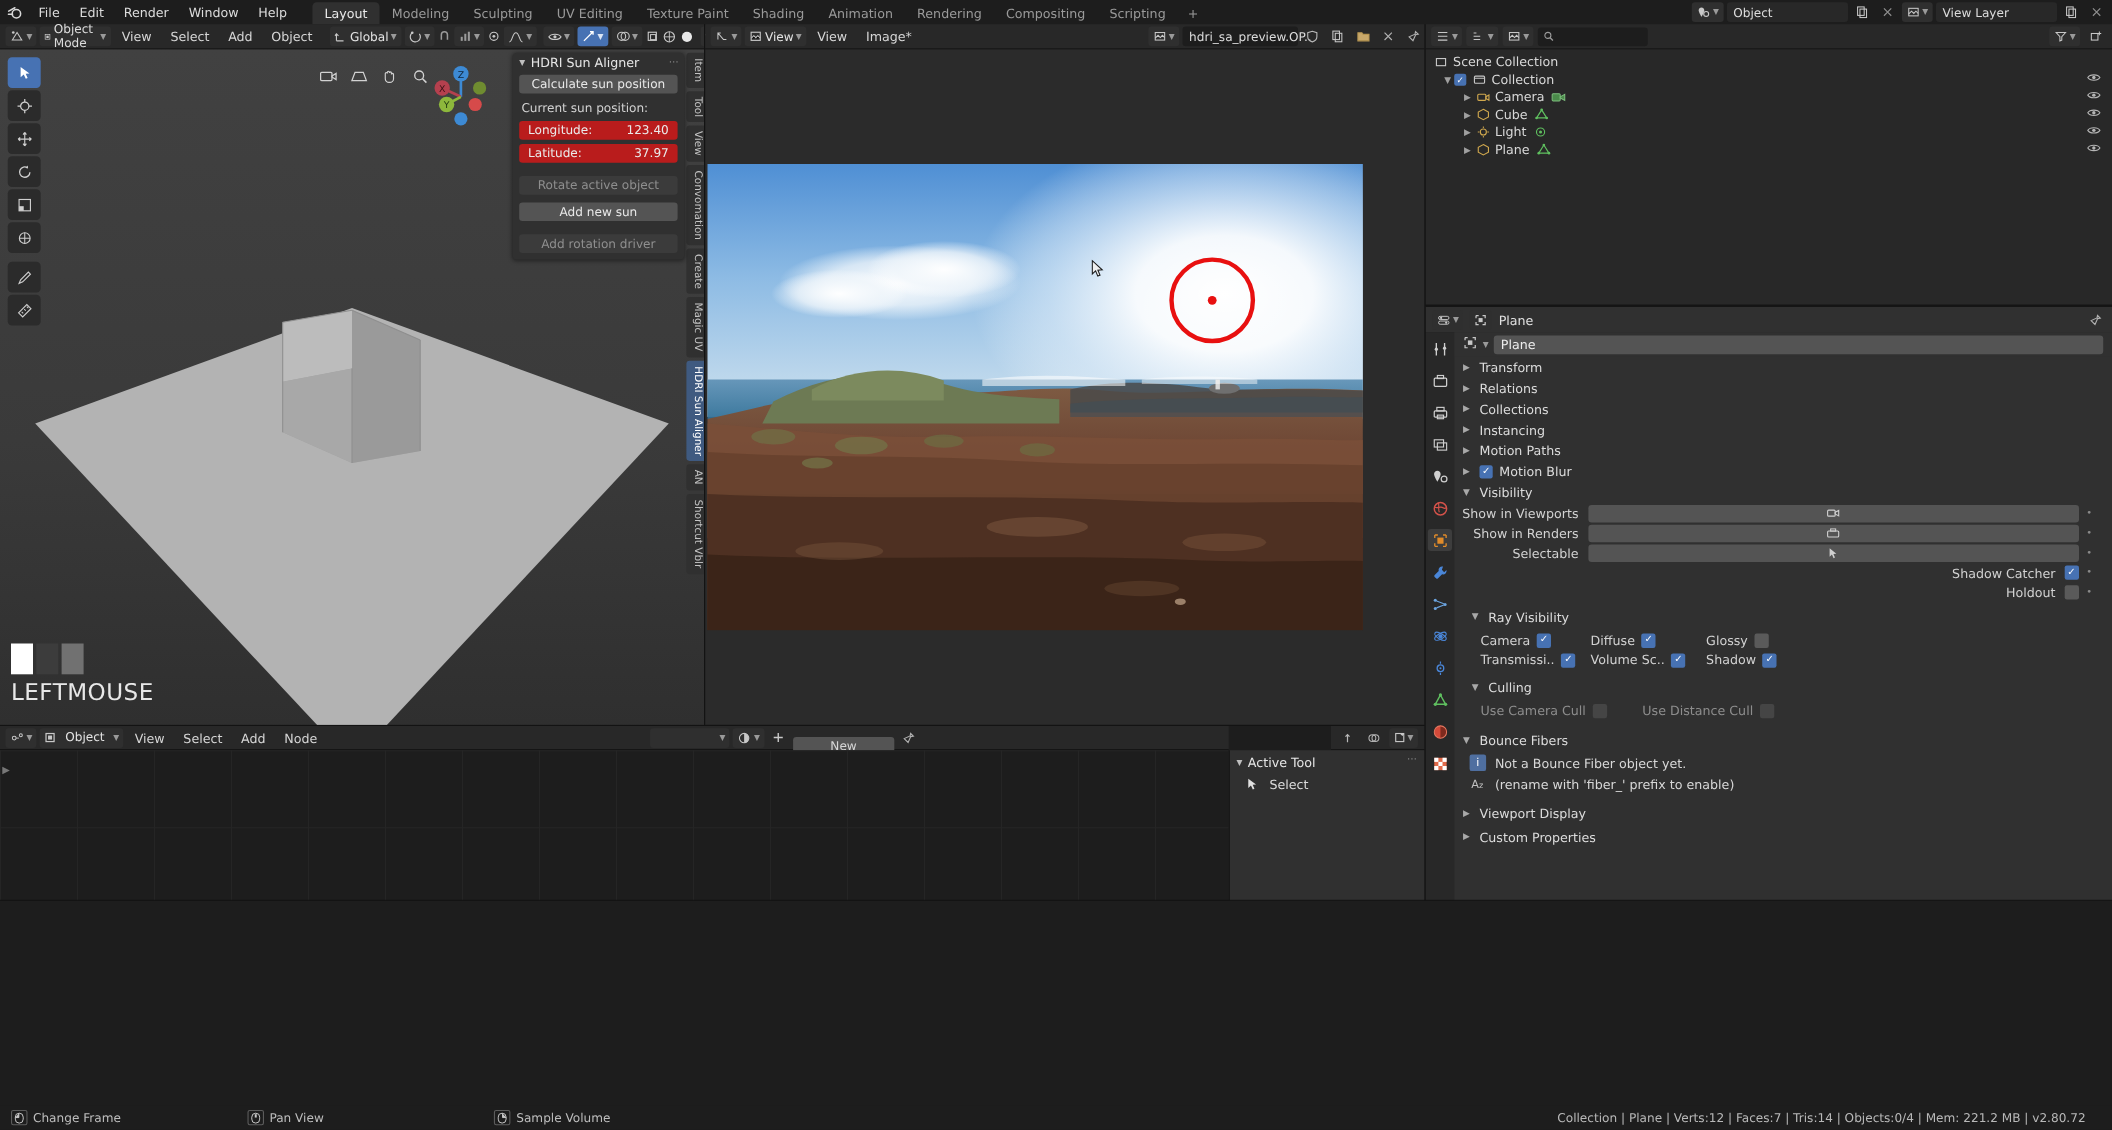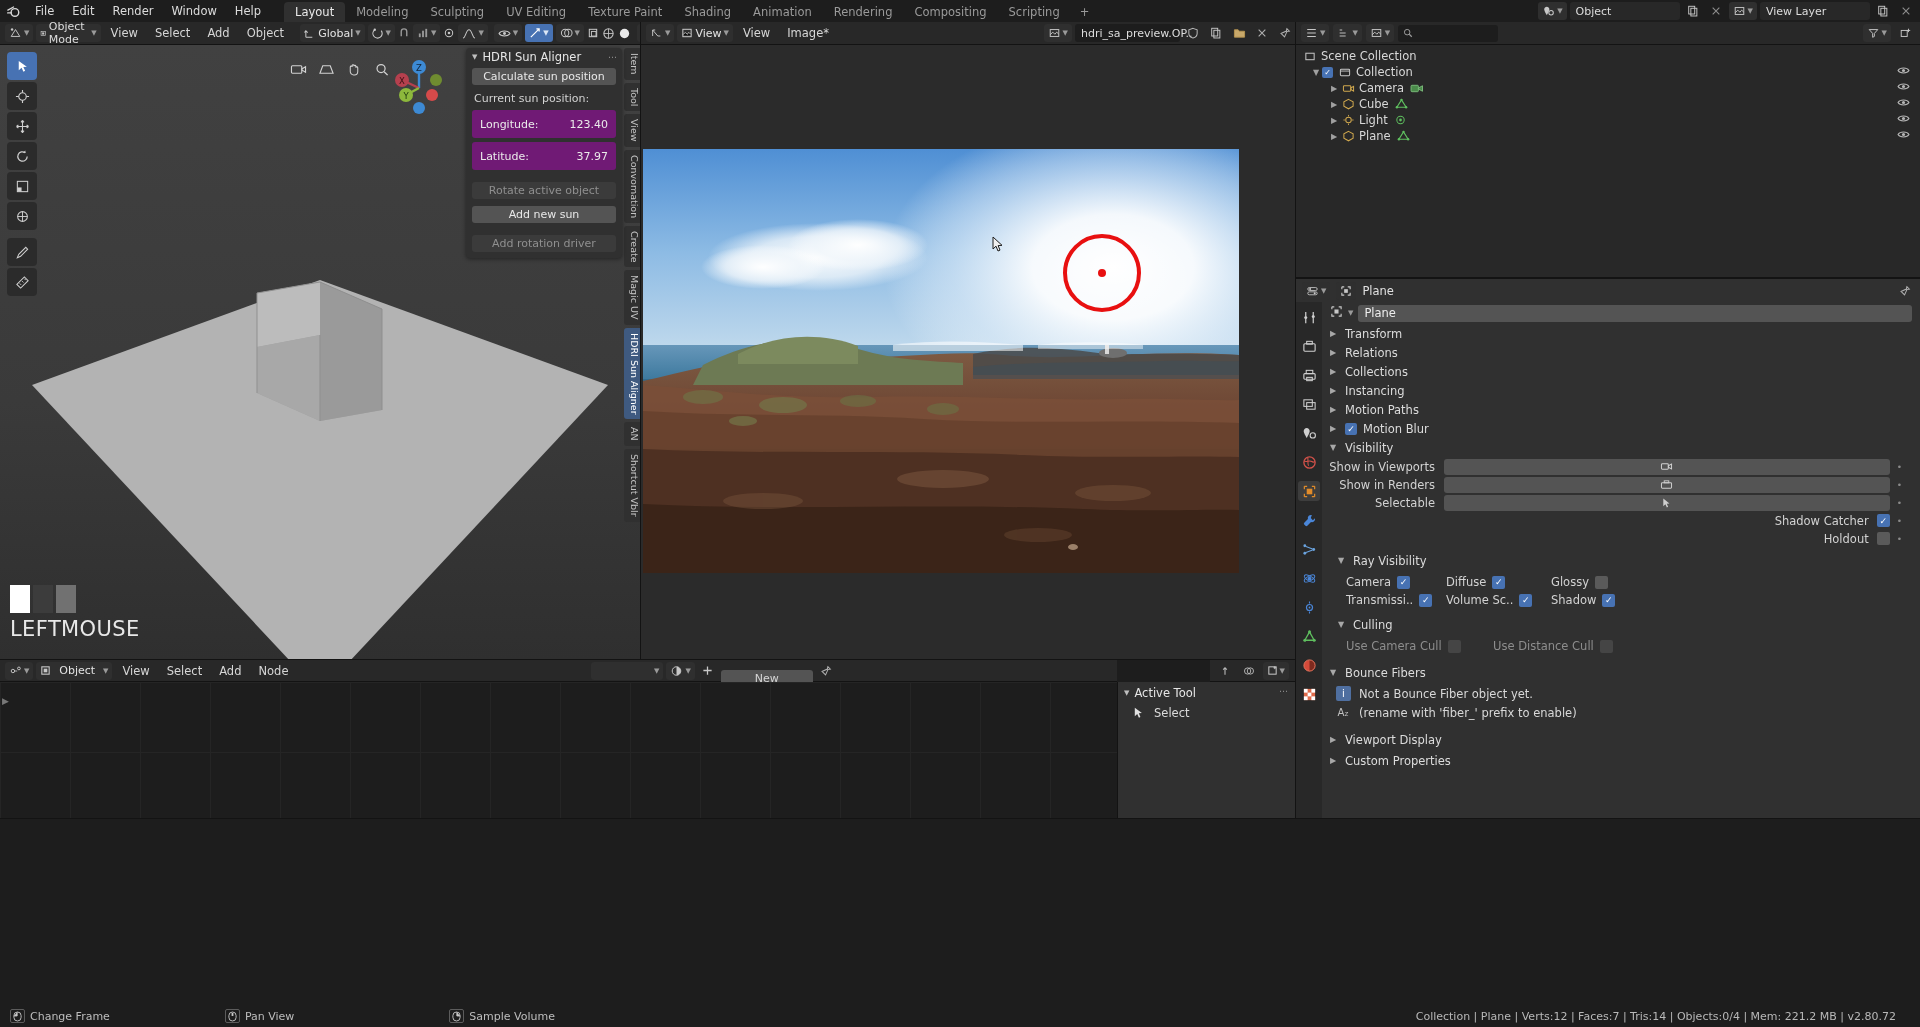--- a/index.html
+++ b/index.html
@@ -48,21 +48,21 @@
   .sw{width:20px;height:28px;}
 
   
   .npanel{position:absolute;right:18px;top:3px;width:156px;background:#303030;border-radius:4px;padding:0 0 6px 0;z-index:8;
           box-shadow:0 1px 4px rgba(0,0,0,.45);}
   .np-title{display:flex;align-items:center;gap:5px;height:18px;padding:0 6px;color:#e6e6e6;font-size:11.5px;}
   .np-body{padding:2px 6px 0 6px;}
   .np-btn{background:#545454;border-radius:3px;height:17px;display:flex;align-items:center;justify-content:center;color:#e8e8e8;font-size:11px;margin-bottom:7px;}
   .np-btn.dim{background:#3b3b3b;color:#8f8f8f;}
   .np-label{color:#d2d2d2;font-size:11px;margin:2px 0 5px 2px;}
-  .np-row{background:#701a75;border-radius:3px;height:28px;display:flex;align-items:center;justify-content:space-between;padding:0 8px;margin-bottom:4px;font-size:11px;color:#eaeaea;}
+  .np-row{background:#b91c1c;border-radius:3px;height:17px;display:flex;align-items:center;justify-content:space-between;padding:0 8px;margin-bottom:4px;font-size:11px;color:#eaeaea;}
   .np-grip{position:absolute;right:4px;top:4px;color:#8d8d8d;font-size:9px;letter-spacing:1px;}
 
   
   .vtabs{position:absolute;right:0;top:3px;width:16px;display:flex;flex-direction:column;gap:3px;z-index:7;}
   .vtab{width:16px;background:#303030;border-radius:3px 0 0 3px;color:#c4c4c4;font-size:9.5px;
         writing-mode:vertical-rl;text-orientation:mixed;padding:5px 0;text-align:center;}
   .vtab.active{background:#3f5a80;color:#fff;}
 
   
   .ie-header{position:absolute;left:641px;top:22px;width:654px;height:23px;background:#282828;display:flex;align-items:center;gap:3px;padding-left:5px;border-bottom:1px solid #131313;}

